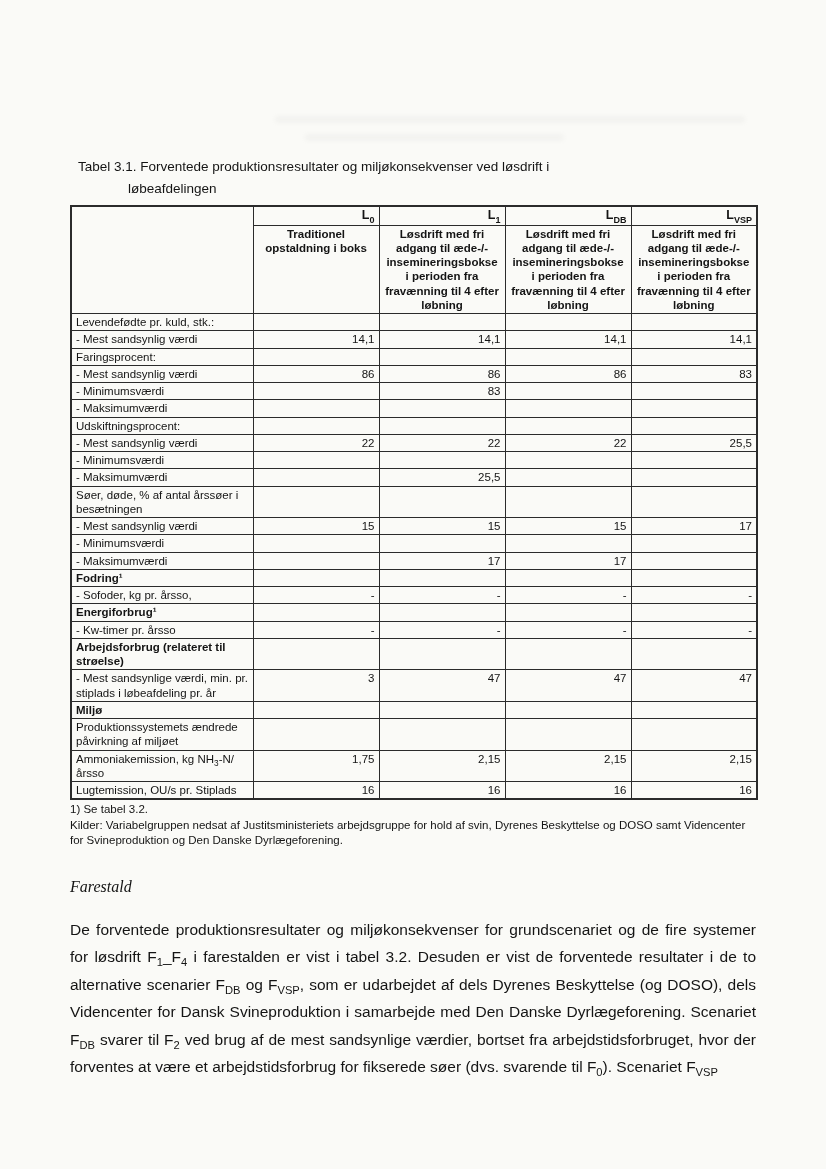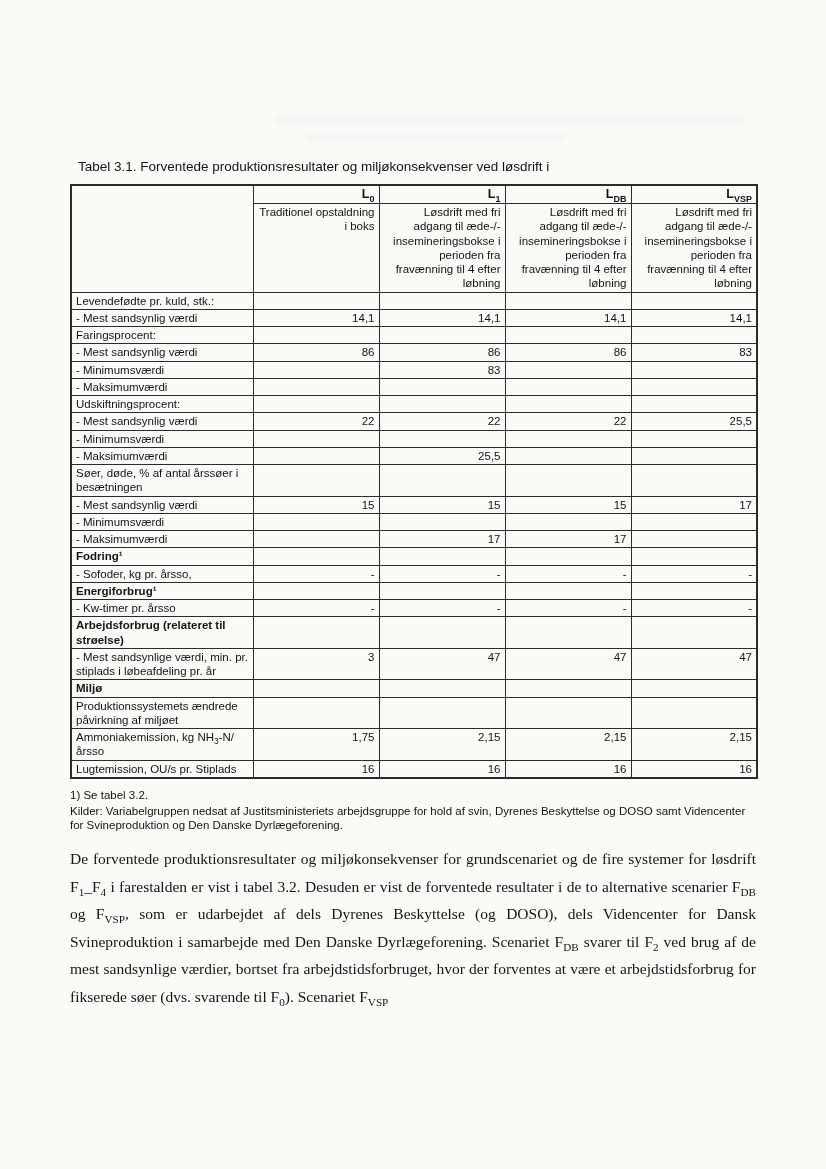--- a/index.html
+++ b/index.html
@@ -45,56 +45,57 @@
   }
   table.results th, table.results td {
     border: 1px solid #2b2b2b;
     padding: 1px 4px;
     vertical-align: top;
     overflow: hidden;
   }
   col.c-label { width: 182px; }
   col.c-val { width: 126px; }
   th.sym { text-align: right; font-weight: bold; font-size: 12.5px; padding: 1px 2px; }
-  th.desc { text-align: right; font-weight: normal; margin-top: 34px; }
+  th.desc { text-align: center; font-weight: bold; margin-top: 34px; }
   td.lbl { text-align: left; }
   td.lbl.bold { font-weight: bold; }
   td.val { text-align: right; padding-right: 5px; }
   sub { font-size: 72%; line-height: 0; }
 
-  .footnotes { margin-top: 9px; font-size: 11.5px; line-height: 1.28; }
+  .footnotes { margin-top: 2px; font-size: 11.5px; line-height: 1.28; }
   .fn { margin-bottom: 1px; }
 
   .body-heading {
     margin-top: 30px;
     font-family: "Liberation Serif", serif;
     font-style: italic;
     font-size: 16px;
   }
   .body-text {
-    margin-top: 12px;
-    font-family: Liberation Serif, serif;
+    margin-top: 20px;
+    font-family: Liberation Sans, sans-serif;
     font-size: 15.5px;
     line-height: 1.78;
     text-align: justify;
     width: 686px;
   }
 </style>
 </head>
 <body>
 
 <div class="page">
 
   <div class="smudge"></div>
 
 
   <div class="content">
 
     <div class="table-title">
       <div>Tabel 3.1. Forventede produktionsresultater og miljøkonsekvenser ved løsdrift i</div>
+      <div class="title-line2">løbeafdelingen</div>
     </div>
 
     <table class="results">
       <colgroup>
         <col class="c-label">
           <col class="c-val">
           <col class="c-val">
           <col class="c-val">
           <col class="c-val">
       </colgroup>
@@ -283,17 +284,18 @@
             <td class="val">16</td>
           </tr>
         </tbody>
     </table>
 
     <div class="footnotes">
       <div class="fn">1) Se tabel 3.2.</div>
       <div class="fn">Kilder: Variabelgruppen nedsat af Justitsministeriets arbejdsgruppe for hold af svin, Dyrenes Beskyttelse og DOSO samt Videncenter for Svineproduktion og Den Danske Dyrlægeforening.</div>
     </div>
 
+    <div class="body-heading">Farestald</div>
 
     <p class="body-text">De forventede produktionsresultater og miljøkonsekvenser for grundscenariet og de fire systemer for løsdrift F<sub>1</sub>_F<sub>4</sub> i farestalden er vist i tabel 3.2. Desuden er vist de forventede resultater i de to alternative scenarier F<sub>DB</sub> og F<sub>VSP</sub>, som er udarbejdet af dels Dyrenes Beskyttelse (og DOSO), dels Videncenter for Dansk Svineproduktion i samarbejde med Den Danske Dyrlægeforening. Scenariet F<sub>DB</sub> svarer til F<sub>2</sub> ved brug af de mest sandsynlige værdier, bortset fra arbejdstidsforbruget, hvor der forventes at være et arbejdstidsforbrug for fikserede søer (dvs. svarende til F<sub>0</sub>). Scenariet F<sub>VSP</sub></p>
 
   </div>
 </div>
 
 </body></html>

